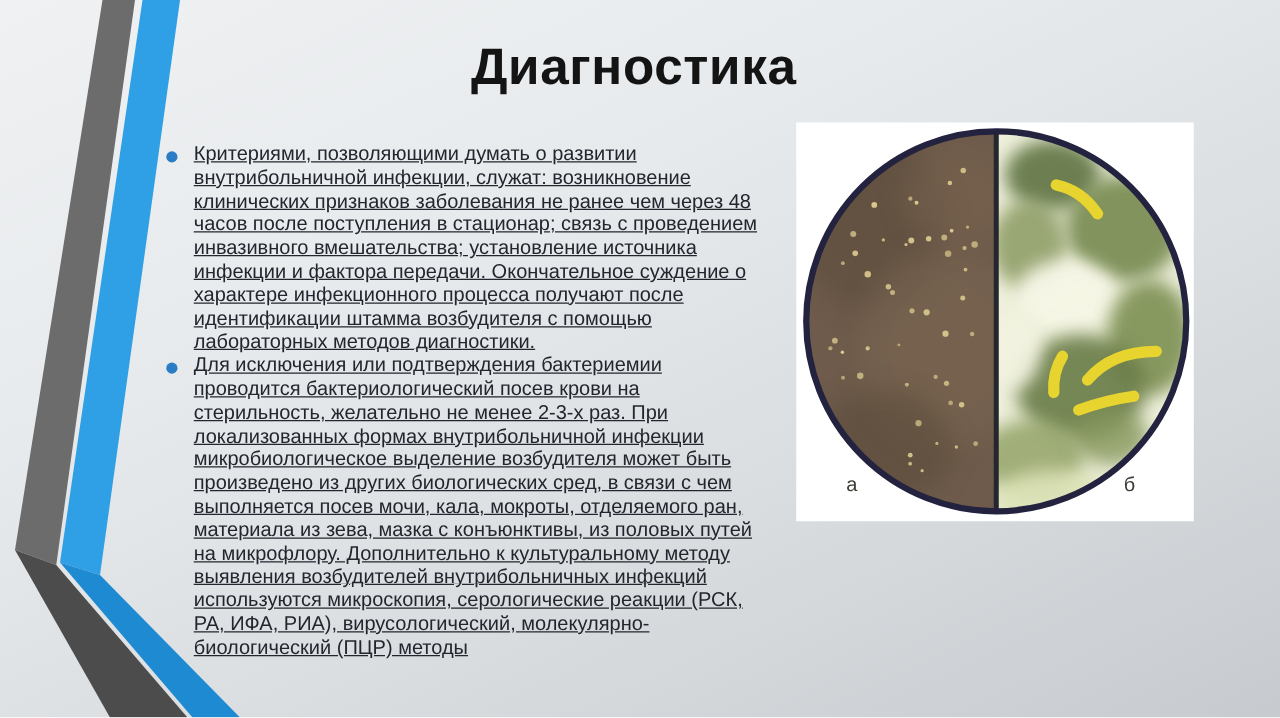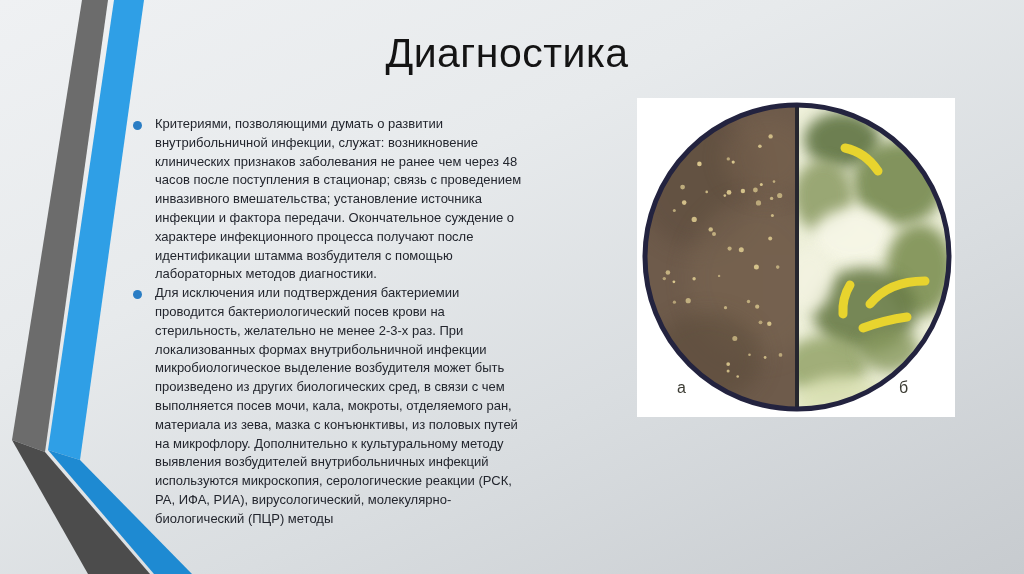--- a/index.html
+++ b/index.html
@@ -8,34 +8,34 @@
     font-family:"Liberation Sans","DejaVu Sans",sans-serif;
   }
   .slide{
     position:relative;width:1024px;height:574px;
     background:linear-gradient(155deg,#eff1f3 0%,#e7eaec 35%,#d9dde0 65%,#c7cbcf 100%);
   }
   .ribbons{position:absolute;left:0;top:0;width:1024px;height:574px;}
   .page-title{
     position:absolute;left:0;top:30px;width:1014px;
     text-align:center;
-    font-size:41px;font-weight:normal;color:#141414;letter-spacing:0.5px;
+    font-size:41px;font-weight:bold;color:#141414;letter-spacing:0.5px;
   }
   .bullet-list{
     position:absolute;left:133px;top:115px;width:520px;
     list-style:none;margin:0;padding:0;
   }
   .bullet-item{display:flex;margin:0;padding:0;}
   .bullet-marker{
     flex:0 0 9px;width:9px;height:9px;border-radius:50%;
     background:#2a7dc4;margin:6px 13px 0 0;
   }
   .bullet-text{
     white-space:pre-line;
-    font-size:13px;line-height:18.8px;color:#23262e;
+    font-size:16px;line-height:18.8px;color:#23262e;text-decoration:underline;
   }
   .figure-panel{
     position:absolute;left:637px;top:98px;width:318px;height:319px;
     background:#ffffff;
   }
   .figure-panel svg{display:block;}
 </style>
 </head>
 <body>
 

